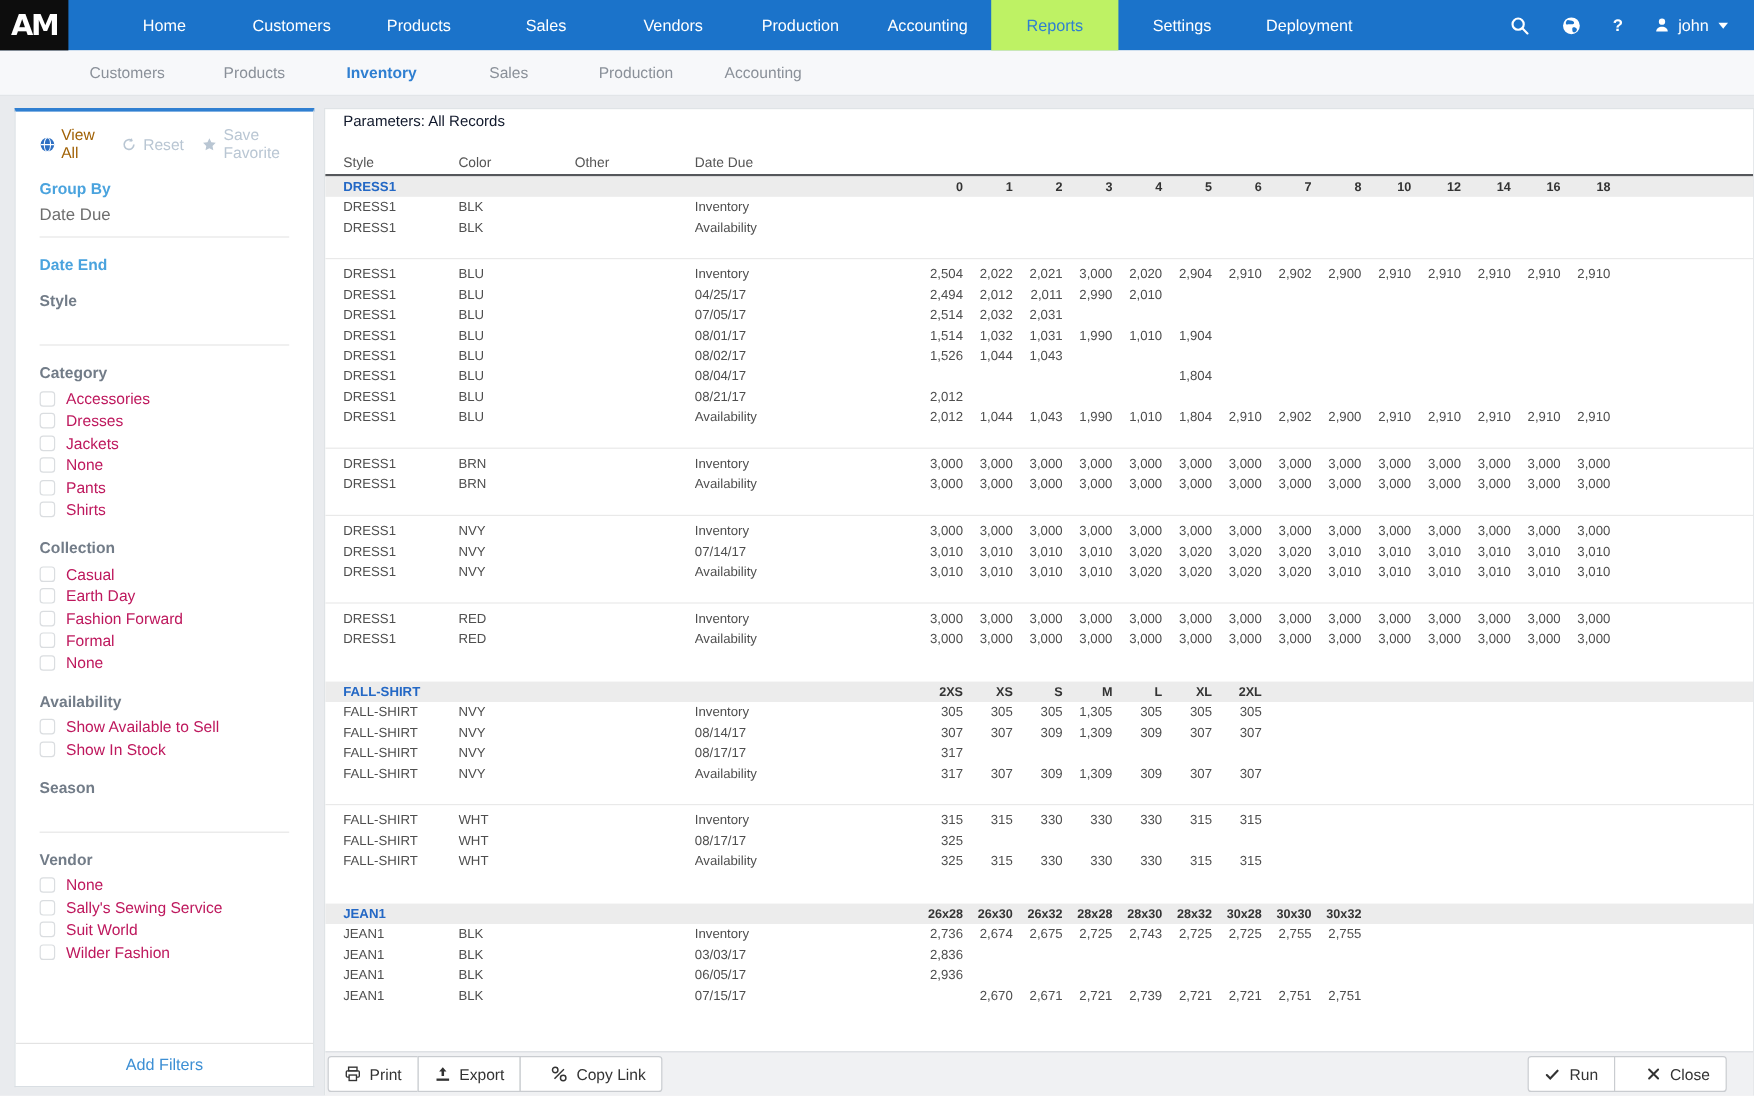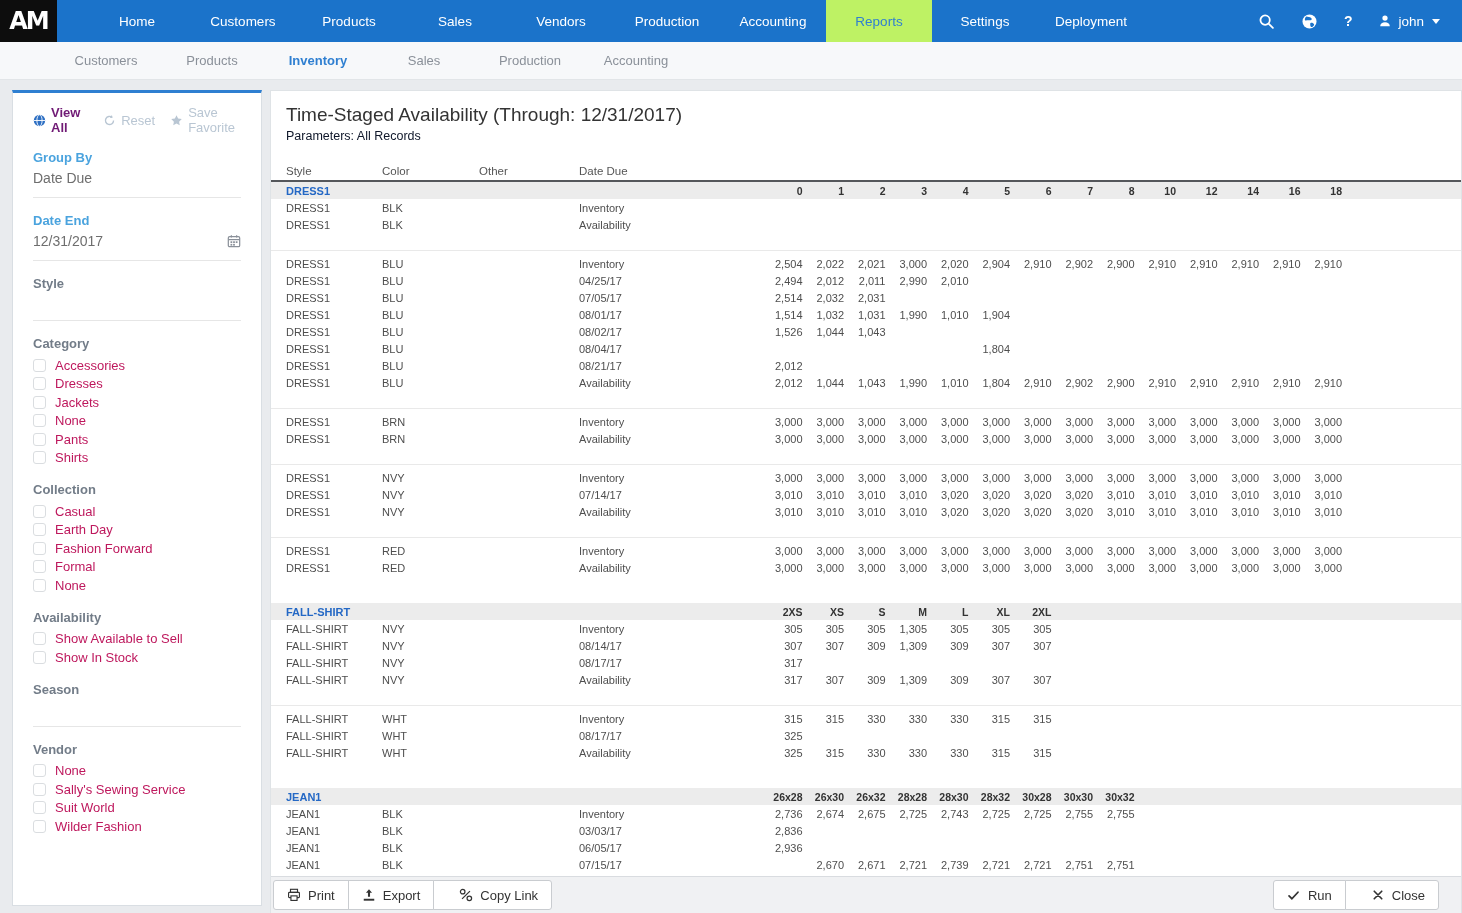--- a/index.html
+++ b/index.html
@@ -31,21 +31,21 @@
   
   .content { display:flex; align-items:flex-start; height:833px; }
 
   
   .sidebar { position:relative; margin:10px 0 0 12px; width:250px; height:816px;
     background:#fff; border:1px solid #d9dee3; border-top:3px solid #2f7fd1; overflow:hidden; }
   .panel-title { padding:14px 8px 13px; text-align:center; font-size:17px; color:#3ea0dc;
     border-bottom:1px solid #e8e8e8; }
   .actions { display:flex; align-items:center; gap:15px; padding:12px 12px 0 20px; font-size:13px; }
   .action { display:flex; align-items:center; gap:5px; cursor:pointer; }
-  .action.primary { color:#701a75; font-weight:700; }
+  .action.primary { color:#a16207; font-weight:400; }
   .action.muted { color:#b9c6d3; }
   .sec { margin:15px 20px 0; }
   .sec-label { font-size:13px; font-weight:700; }
   .lbl-blue { color:#4aa3de; }
   .lbl-gray { color:#727c88; }
   .sec-value { font-size:14px; color:#6e6e6e; margin-top:5px; padding-bottom:11px;
     border-bottom:1px solid #e6e6e6; display:flex; align-items:center; justify-content:space-between; }
   .sec-input { height:30px; border-bottom:1px solid #e6e6e6; }
   .check-list { margin-top:5px; }
   .check-item { display:flex; align-items:center; gap:9px; height:18.5px; font-size:13px;
@@ -180,36 +180,20 @@
 
     <div class="sec">
       <div class="sec-label lbl-blue">Group By</div>
       <div class="sec-value">
         <span>Date Due</span>
       </div>
     </div>
 
     <div class="sec">
       <div class="sec-label lbl-blue">Date End</div>
-      <div class="sec-value">
-        <span>12/31/2017</span>
-        <span class="ico">
-          <svg viewBox="0 0 16 16" width="14" height="14">
-              <rect x="1.5" y="3" width="13" height="11.5" rx="1.5" fill="none" stroke="#8a9099" stroke-width="1.4"></rect>
-              <line x1="1.5" y1="6.4" x2="14.5" y2="6.4" stroke="#8a9099" stroke-width="1.4"></line>
-              <line x1="5" y1="1.4" x2="5" y2="4" stroke="#8a9099" stroke-width="1.4"></line>
-              <line x1="11" y1="1.4" x2="11" y2="4" stroke="#8a9099" stroke-width="1.4"></line>
-              <rect x="4" y="8.3" width="2" height="2" fill="#8a9099"></rect>
-              <rect x="7" y="8.3" width="2" height="2" fill="#8a9099"></rect>
-              <rect x="10" y="8.3" width="2" height="2" fill="#8a9099"></rect>
-              <rect x="4" y="11.3" width="2" height="2" fill="#8a9099"></rect>
-              <rect x="7" y="11.3" width="2" height="2" fill="#8a9099"></rect>
-            </svg>
-        </span>
-      </div>
     </div>
 
     <div class="sec">
       <div class="sec-label lbl-gray">Style</div>
       <div class="sec-input"></div>
     </div>
 
     <div class="sec">
       <div class="sec-label lbl-gray">Category</div>
       <div class="check-list">
@@ -300,24 +284,24 @@
             <span class="checkbox"></span>
             <span>Suit World</span>
           </div>
           <div class="check-item">
             <span class="checkbox"></span>
             <span>Wilder Fashion</span>
           </div>
         </div>
     </div>
 
+    <div class="add-filters">Add Filters</div>
   </div>
 
   <div class="main">
-    <div class="report-title">Time-Staged Availability (Through: 12/31/2017)</div>
     <div class="report-params">Parameters: All Records</div>
 
     <div class="table-wrap">
       <div class="t-row t-head">
         <span class="c">Style</span>
         <span class="c">Color</span>
         <span class="c">Other</span>
         <span class="c">Date Due</span>
       </div>
       <div>

